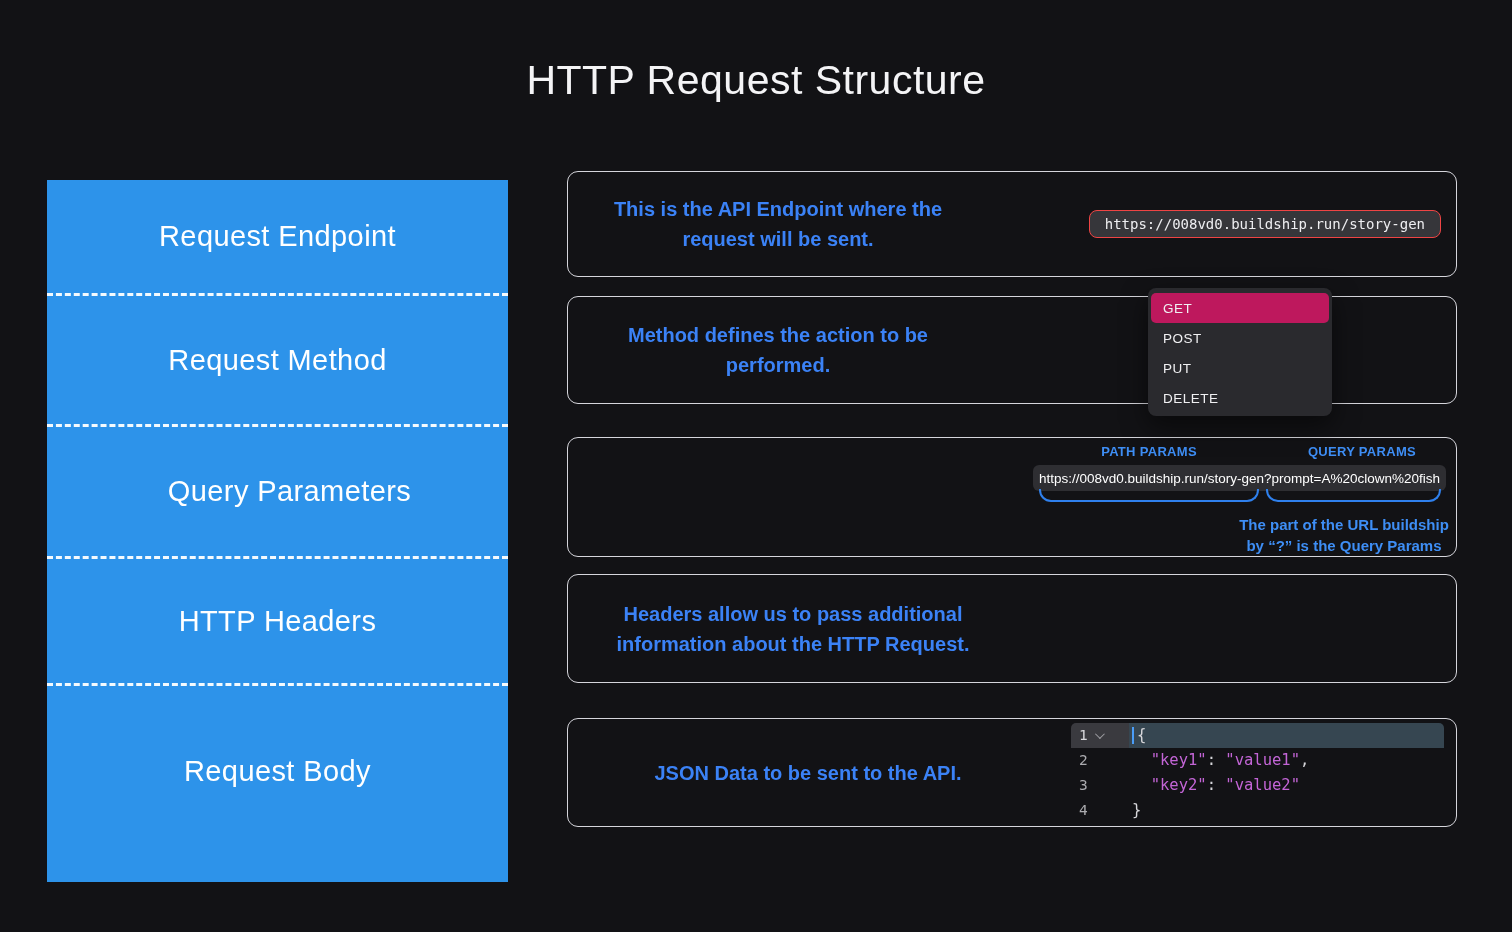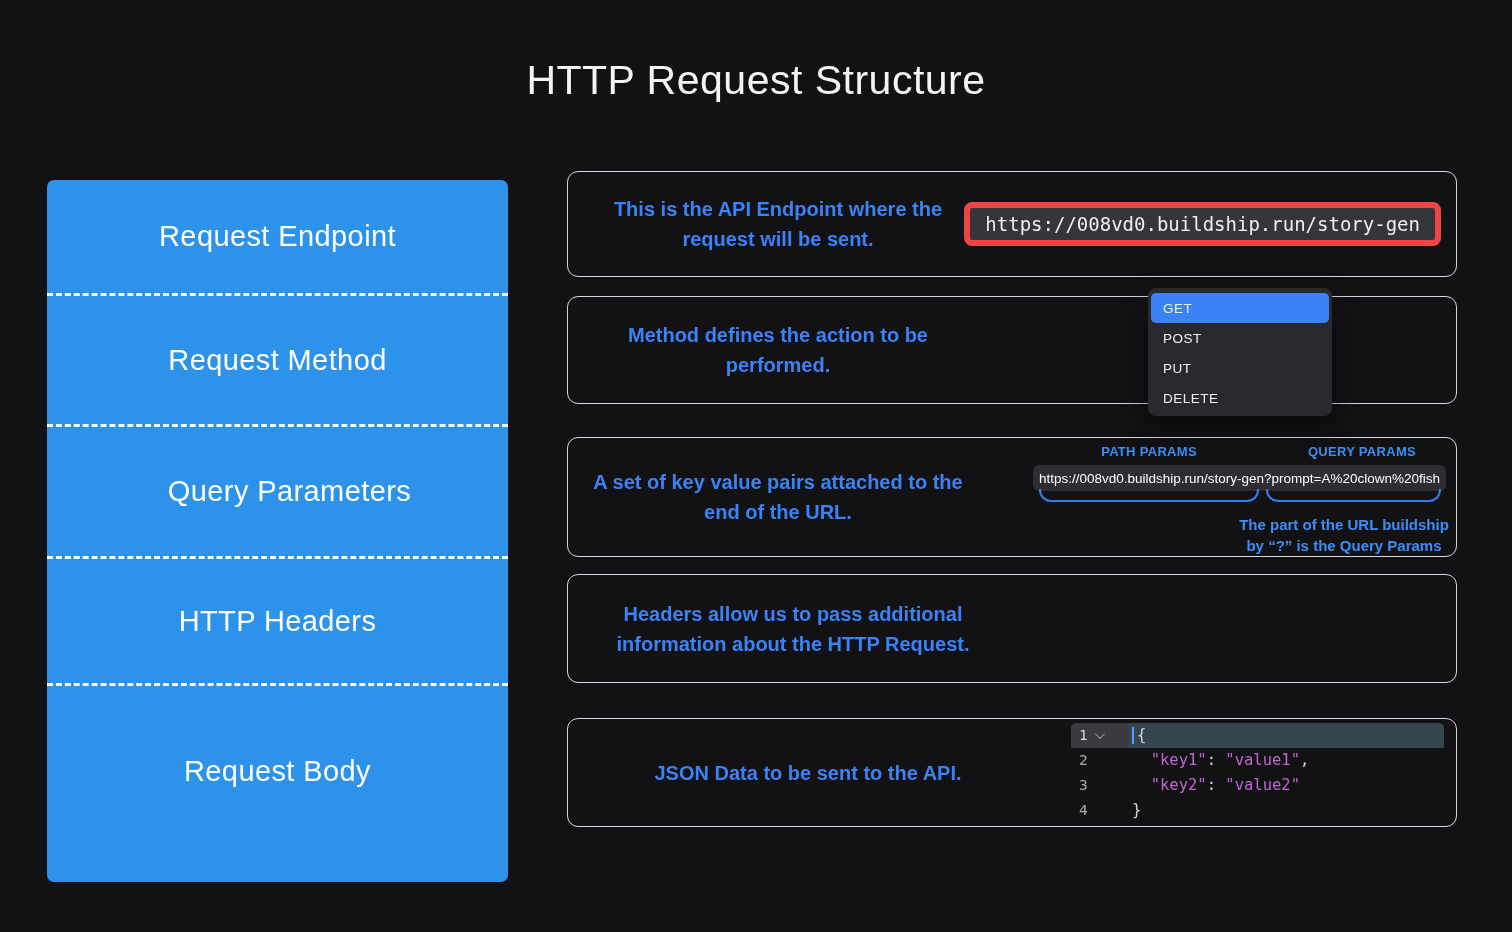--- a/index.html
+++ b/index.html
@@ -13,21 +13,21 @@
   *{margin:0;padding:0;box-sizing:border-box;}
   html,body{width:1512px;height:932px;overflow:hidden;}
   body{background:var(--bg);font-family:"Liberation Sans",sans-serif;}
   .stage{position:relative;width:1512px;height:932px;background:var(--bg);}
 
   .page-title{position:absolute;top:57px;left:0;right:0;text-align:center;
     font-size:41px;font-weight:500;color:#f4f4f6;letter-spacing:0.5px;}
 
   
   .sidebar{position:absolute;left:47px;top:180px;width:461px;height:702px;
-    background:var(--accent);border-radius:7px;display:flex;flex-direction:column;overflow:hidden;}
+    background:var(--accent);border-radius:0;display:flex;flex-direction:column;overflow:hidden;}
   .sb-section{display:flex;align-items:center;justify-content:center;
     color:#ffffff;font-size:29px;font-weight:500;letter-spacing:0.4px;flex:none;}
   .sb-section:not(:last-child){border-bottom:3px dashed rgba(255,255,255,0.95);}
   .sb-section:nth-child(1){height:116px;}
   .sb-section:nth-child(2){height:131px;}
   .sb-section:nth-child(3){height:132px;padding-left:24px;}
   .sb-section:nth-child(4){height:127px;text-align:center;}
   .sb-section:nth-child(5){height:196px;padding-bottom:26px;}
 
   
@@ -43,31 +43,31 @@
     align-items:center;justify-content:center;}
   .panel-left p{color:#3b82f6;font-size:20px;font-weight:600;line-height:1.5;text-align:center;}
   .p-endpoint .panel-left{width:420px;} .p-endpoint .panel-left p{max-width:360px;}
   .p-method   .panel-left{width:420px;} .p-method   .panel-left p{max-width:340px;}
   .p-query    .panel-left{width:420px;} .p-query    .panel-left p{max-width:380px;}
   .p-headers  .panel-left{width:450px;} .p-headers  .panel-left p{max-width:420px;}
   .p-body     .panel-left{width:480px;} .p-body     .panel-left p{white-space:nowrap;}
 
   
   .chip-mono{position:absolute;right:15px;top:50%;transform:translateY(-50%);
-    background:#36363a;border:6px solid #ef4444;border-radius:8px;
-    font-family:"DejaVu Sans Mono",monospace;font-size:19px;color:#eeeef1;
+    background:#36363a;border:1px solid #ef4444;border-radius:8px;
+    font-family:"DejaVu Sans Mono",monospace;font-size:14px;color:#eeeef1;
     padding:5px 15px;white-space:nowrap;text-align:right;}
 
   
   .dropdown{position:absolute;left:1148px;top:288px;width:184px;height:128px;
     background:#2a2a2e;border-radius:8px;padding-top:5px;z-index:5;
     box-shadow:0 10px 26px rgba(0,0,0,0.5);}
   .dd-item{height:30px;margin:0 3px;display:flex;align-items:center;padding-left:12px;
     color:#f0f0f2;font-size:13.5px;font-weight:500;letter-spacing:0.5px;border-radius:5px;}
-  .dd-item.selected{background:#3b82f6;}
+  .dd-item.selected{background:#be185d;}
 
   
   .query-right{position:absolute;left:465px;top:6px;width:421px;height:108px;}
   .param-label{position:absolute;top:0;text-align:center;color:var(--noteblue);
     font-size:13px;font-weight:700;letter-spacing:0.3px;}
   .param-label.path{left:6px;width:220px;}
   .param-label.query{left:239px;width:180px;}
   .chip-small{position:absolute;left:0;top:21px;width:413px;height:26px;
     background:#2e2e32;border-radius:6px;color:#ffffff;font-size:13.5px;
     display:flex;align-items:center;justify-content:center;white-space:nowrap;}
@@ -124,23 +124,20 @@
     </div>
   </section>
   <div class="dropdown" id="method-dropdown">
       <div class="dd-item selected">GET</div>
       <div class="dd-item">POST</div>
       <div class="dd-item">PUT</div>
       <div class="dd-item">DELETE</div>
     </div>
 
   <section class="panel p-query">
-    <div class="panel-left">
-      <p>A set of key value pairs attached to the end of the URL.</p>
-    </div>
     <div class="query-right">
       <span class="param-label path">PATH PARAMS</span>
       <span class="param-label query">QUERY PARAMS</span>
       <div class="chip-small">https://008vd0.buildship.run/story-gen?prompt=A%20clown%20fish</div>
       <div class="brace left"></div>
       <div class="brace right"></div>
       <p class="note query-note">The part of the URL buildship by “?” is the Query Params</p>
     </div>
   </section>
 

